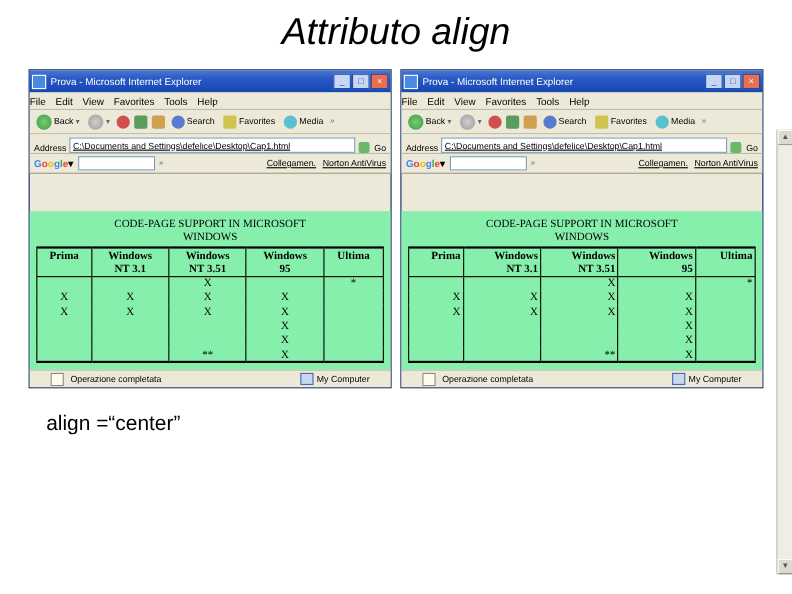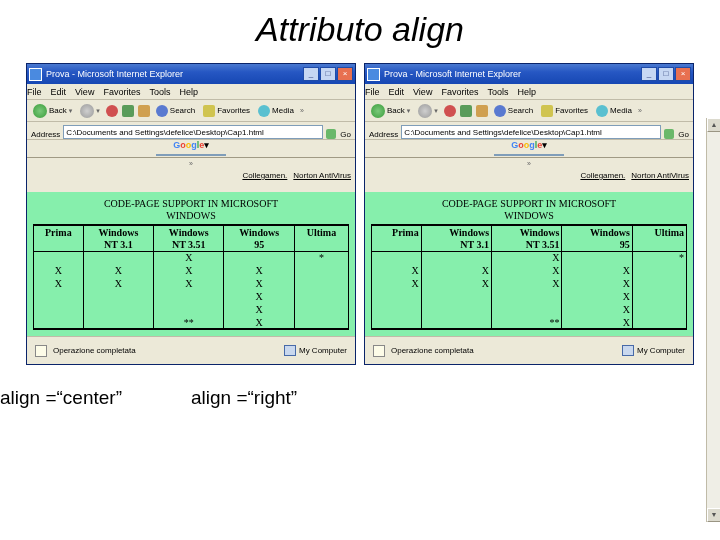--- a/index.html
+++ b/index.html
@@ -21,24 +21,24 @@
   .tb-icon.fwd { background: radial-gradient(#cfcfcf, #999); }
   .tb-sm { width: 12px; height: 12px; }
   .tb-sm.stop { background: #d05050; border-radius: 6px; }
   .tb-sm.refresh { background: #5a9c5a; border-radius: 2px; }
   .tb-sm.home { background: #d0a050; border-radius: 2px; }
   .tb-sm.search { background: #5a7ad0; border-radius: 6px; }
   .tb-sm.fav { background: #d0c450; border-radius: 2px; }
   .tb-sm.media { background: #5ac0d0; border-radius: 6px; }
   .chev { font-size: 7px; color: #666; }
   .addrbar { height: 18px; background: #ece9d8; display: flex; align-items: flex-end; padding: 0 4px; font-size: 8px; gap: 3px; border-bottom: 1px solid #c0bba8; }
-  .addr-input { flex: 1; height: 14px; background: #fff; border: 1px solid #7f9db9; padding: 0 2px; font-size: 8px; display: flex; align-items: center; overflow: hidden; white-space: nowrap; }
+  .addr-input { flex: 1; height: 14px; background: #fff; border: 1px solid #7f9db9; padding: 0 2px; font-size: 8px; display: flex; align-items: center; overflow: hidden; white-space: nowrap; text-decoration: underline; }
   .go-btn { display: flex; align-items: center; gap: 4px; }
   .go-icon { width: 10px; height: 10px; background: #6ab86a; border-radius: 2px; }
-  .googlebar { height: 18px; background: #ece9d8; display: flex; align-items: center; padding: 0 4px; font-size: 8px; gap: 4px; border-bottom: 1px solid #a09a84; flex-direction: column; }
+  .googlebar { height: 18px; background: #ece9d8; display: flex; align-items: center; padding: 0 4px; font-size: 8px; gap: 4px; border-bottom: 1px solid #a09a84; }
   .google-logo { font-weight: bold; font-size: 9px; }
   .google-logo .g1 { color: #4285f4; }
   .google-logo .g2 { color: #ea4335; }
   .google-logo .g3 { color: #fbbc05; }
   .google-logo .g4 { color: #4285f4; }
   .google-logo .g5 { color: #34a853; }
   .google-logo .g6 { color: #ea4335; }
   .google-input { width: 70px; height: 13px; background: #fff; border: 1px solid #7f9db9; }
   .google-right { margin-left: auto; display: flex; gap: 6px; font-size: 8px; text-decoration: underline; }
   .content { flex: 1; background: #86efac; padding: 6px; font-family: Liberation Serif, serif; font-size: 10px; position: relative; overflow: hidden; margin-top: 34px; }
@@ -47,25 +47,25 @@
   table.data th, table.data td { border-left: 1px solid #000; border-right: 1px solid #000; padding: 0 2px; height: 13px; }
   table.data tr.top-border th, table.data tr.top-border td { border-top: 2px solid #000; }
   table.data tr.hdr2 th { border-bottom: 1px solid #000; }
   table.data tr.last td { border-bottom: 2px solid #000; }
   table.data .c { text-align: center; }
   table.data .r { text-align: right; }
   .scrollbar-v { position: absolute; right: 0; top: 118px; width: 14px; bottom: 18px; background: #e8e6da; border-left: 1px solid #c0bba8; }
   .sb-btn { width: 14px; height: 14px; background: #dcdace; border: 1px solid #fff; border-right-color: #9a9583; border-bottom-color: #9a9583; font-size: 7px; text-align: center; line-height: 12px; color: #555; }
   .sb-track { position: absolute; top: 14px; bottom: 14px; left: 0; right: 0; background: #efeee6; }
   .sb-btn.bottom { position: absolute; bottom: 0; }
-  .statusbar { height: 28px; background: #ece9d8; display: flex; align-items: center; padding: 0 8px; font-size: 8px; border-top: 1px solid #c0bba8; gap: 6px; }
+  .statusbar { height: 16px; background: #ece9d8; display: flex; align-items: center; padding: 0 19px; font-size: 8px; border-top: 1px solid #c0bba8; gap: 6px; }
   .status-icon { width: 12px; height: 12px; background: #fdfce8; border: 1px solid #888; }
   .status-right { margin-left: auto; display: flex; align-items: center; gap: 3px; }
   .comp-icon { width: 12px; height: 11px; background: #c9d8ee; border: 1px solid #476aa8; }
-  .captions { display: flex; justify-content: flex-start; gap: 69px; margin-top: 22px; font-size: 19px; }
+  .captions { display: flex; justify-content: flex-start; gap: 106px; margin-top: 22px; padding-left: 42px; font-size: 19px; }
 </style>
 </head>
 <body>
 
 <h1 class="slide-title">Attributo align</h1>
 
 <div class="screenshots">
 
   <div class="ie-window">
     <div class="titlebar">
@@ -350,14 +350,13 @@
         <span class="comp-icon"></span>
         <span>My Computer</span>
       </span>
     </div>
   </div>
 
 </div>
 
 <div class="captions">
   <span>align =“center”</span>
-  <span>align =“right”</span>
 </div>
 
 </body></html>

